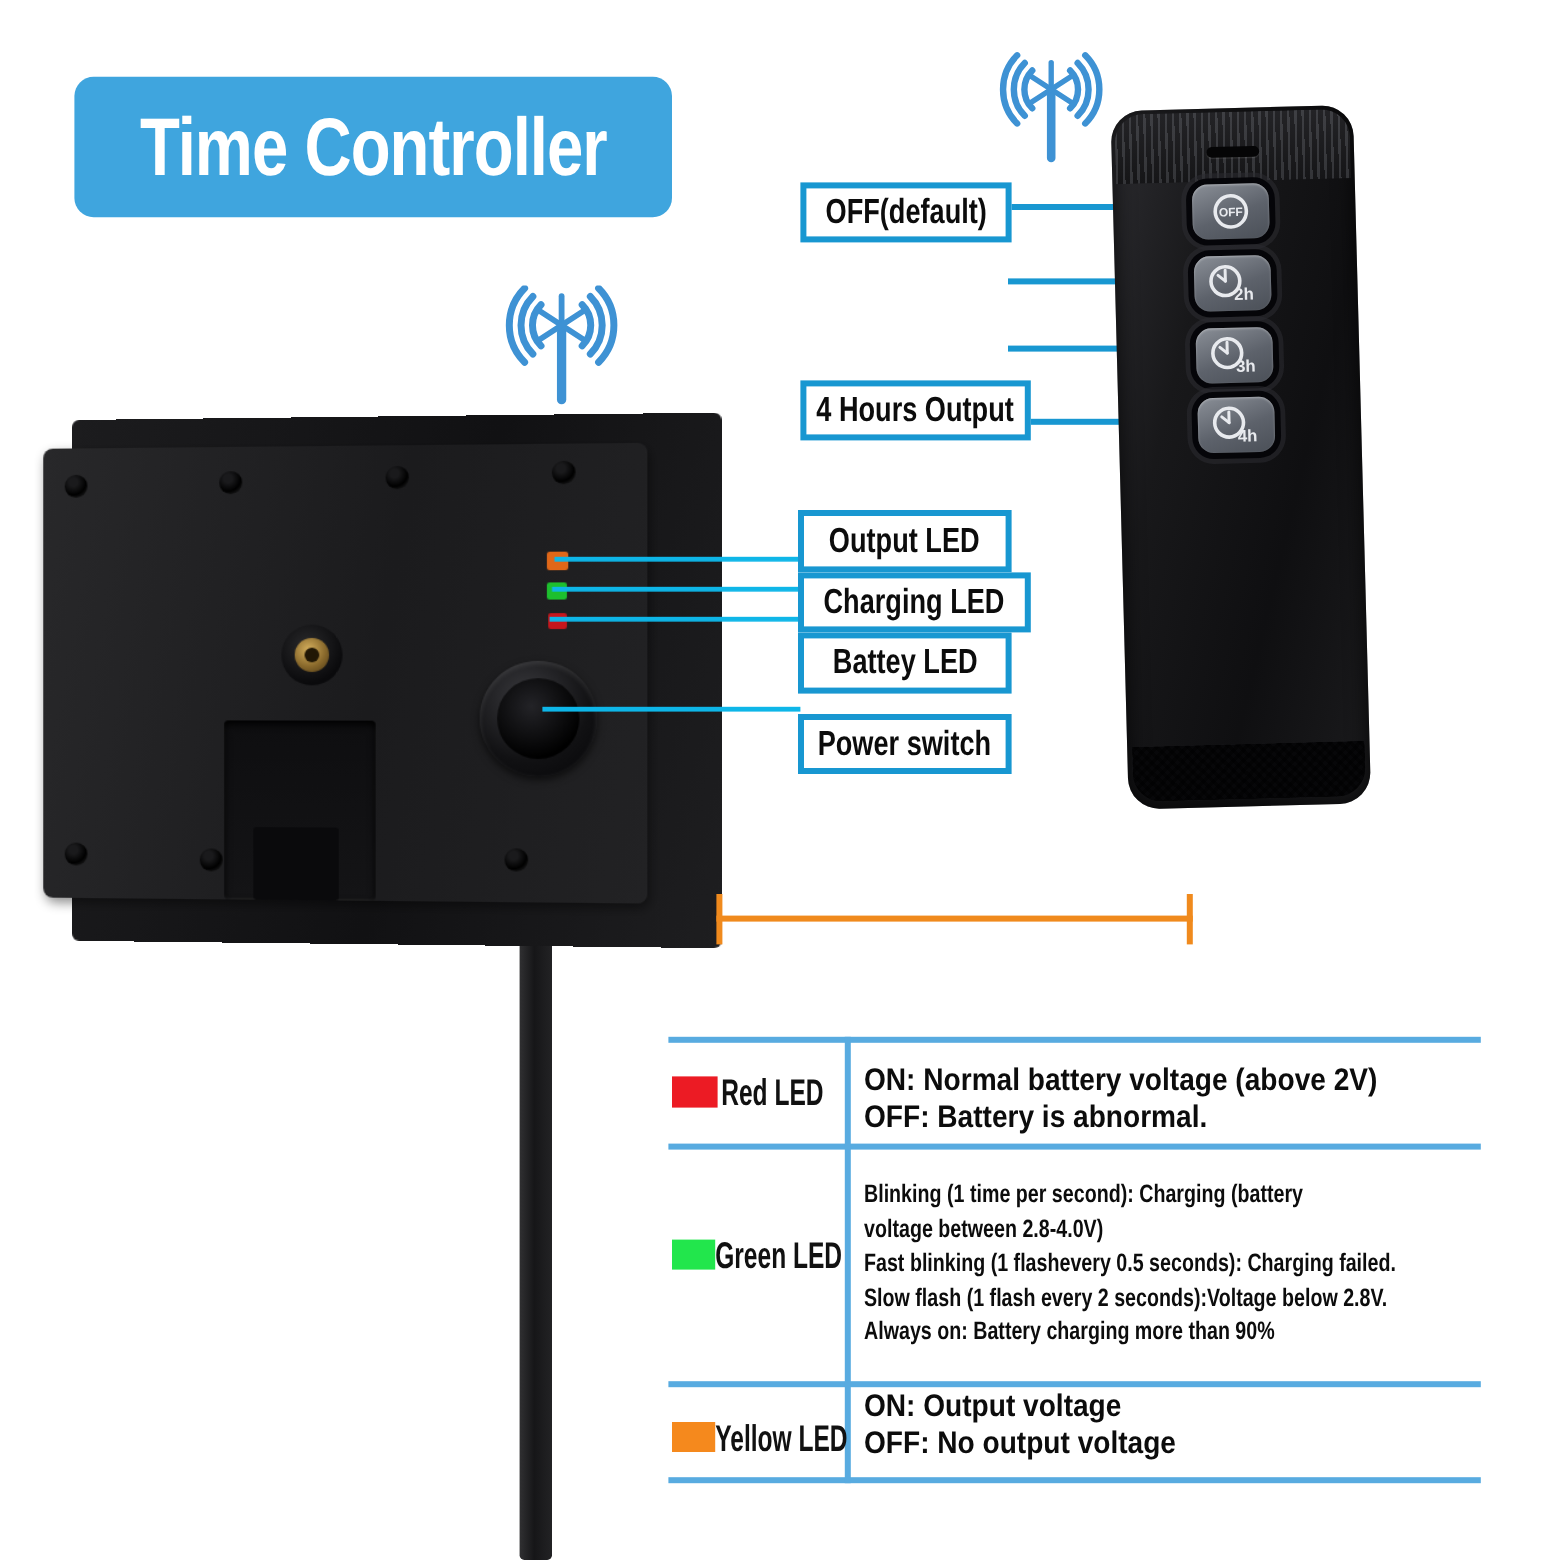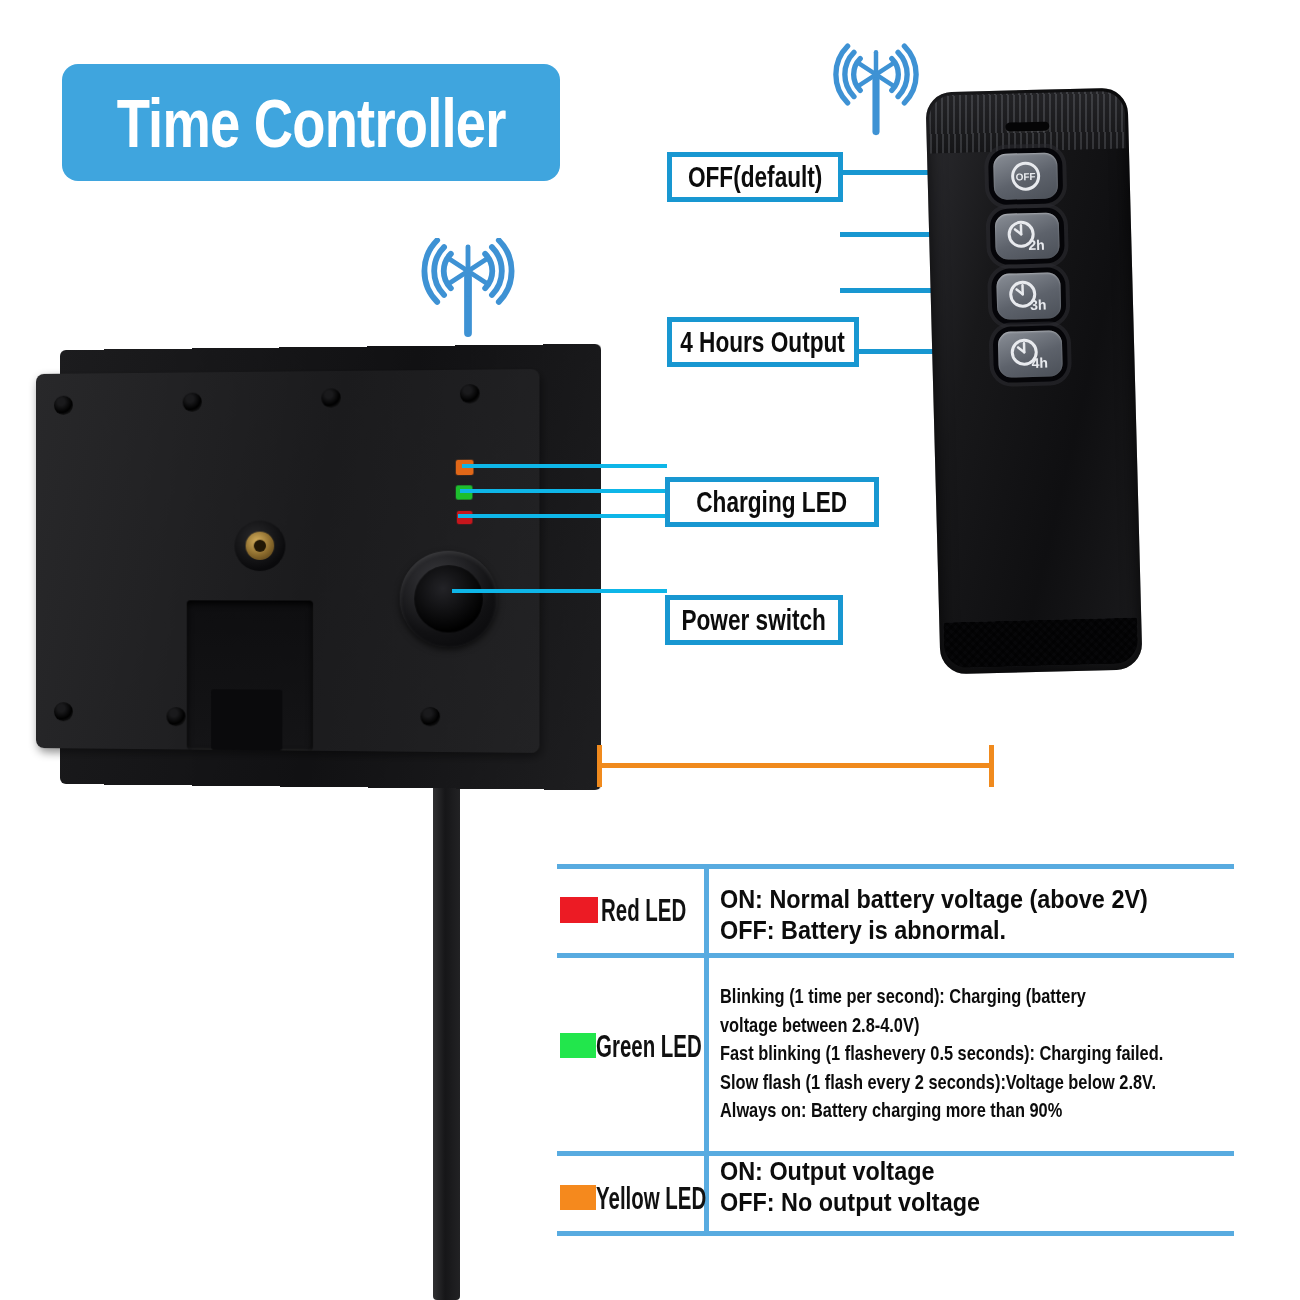--- a/index.html
+++ b/index.html
@@ -196,22 +196,28 @@
     <div class="led red"></div>
     <div class="pwr-outer"></div>
     <div class="pwr-inner"></div>
   </div>
 
   <div class="cyline" style="left:462px;top:464px;width:205px"></div>
   <div class="cyline" style="left:460px;top:489px;width:207px"></div>
   <div class="cyline" style="left:458px;top:514px;width:209px"></div>
   <div class="cyline" style="left:452px;top:589px;width:215px"></div>
 
-  <div class="lbox" style="left:665px;top:477px;width:214px;height:50px">
+  <div class="lbox" style="left:665px;top:425px;width:178px;height:52px">
+    <span>Output LED</span>
+    </div>
+  <div class="lbox" style="left:665px;top:477px;width:194px;height:50px">
     <span>Charging LED</span>
+    </div>
+  <div class="lbox" style="left:665px;top:527px;width:178px;height:51px">
+    <span>Battey LED</span>
     </div>
   <div class="lbox" style="left:665px;top:595px;width:178px;height:50px">
     <span>Power switch</span>
     </div>
 
   <div class="bracket" style="left:597px;top:763px;width:397px;height:5px"></div>
   <div class="bracket" style="left:597px;top:745px;width:5px;height:42px"></div>
   <div class="bracket" style="left:989px;top:745px;width:5px;height:42px"></div>
 
   <div class="tline" style="left:557px;top:864px;width:677px;height:5px"></div>

